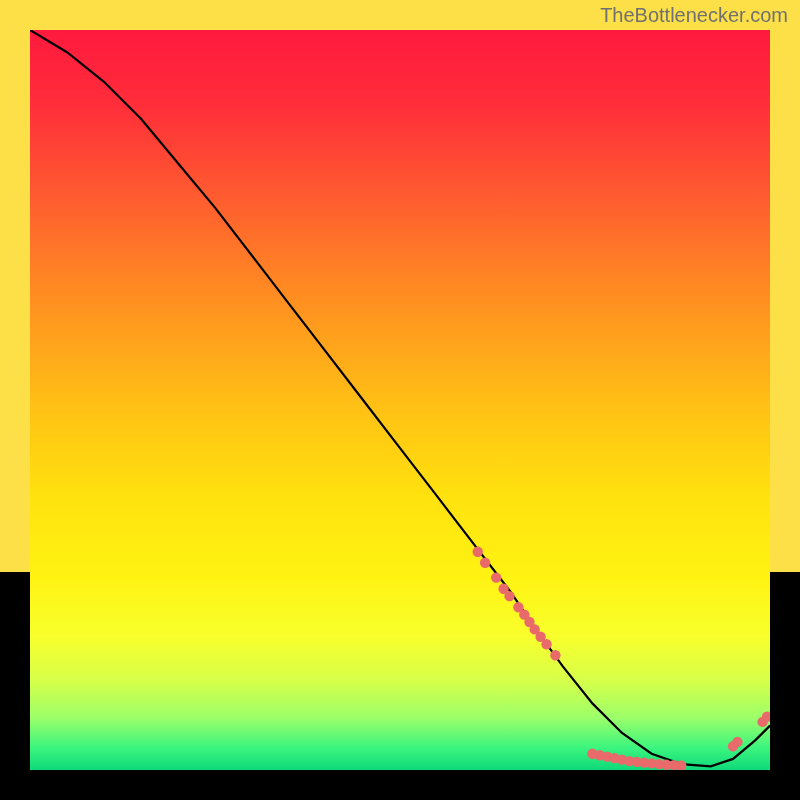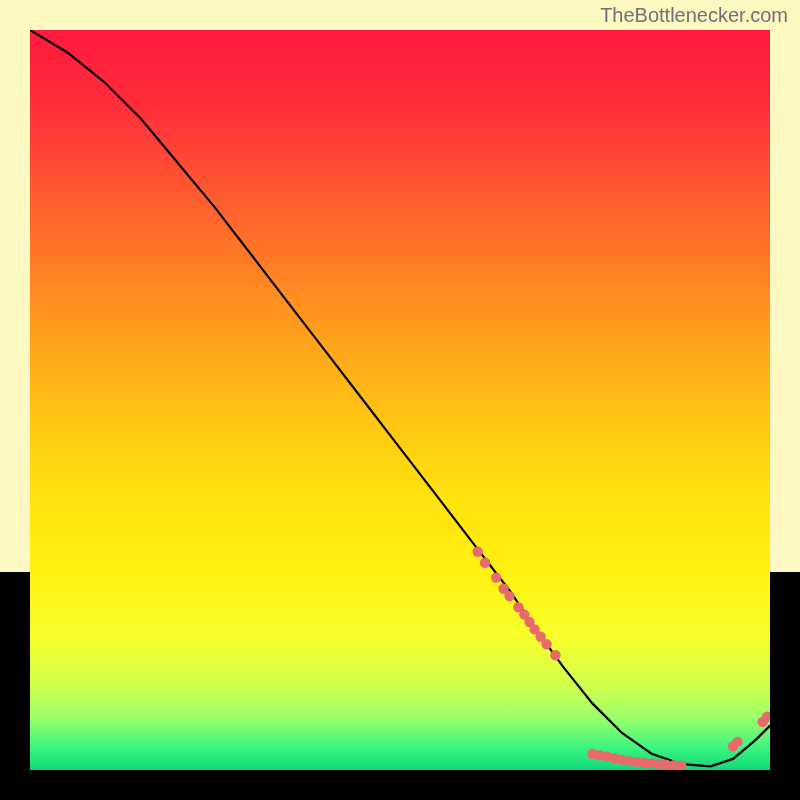--- a/index.html
+++ b/index.html
@@ -8,21 +8,21 @@
     background: #000;
     width: 800px;
     height: 800px;
     overflow: hidden;
     font-family: Arial, sans-serif;
   }
   .container {
     position: relative;
     width: 800px;
     height: 572px;
-    background: #fef9c3;
+    background: #fde047;
   }
   .watermark {
     position: absolute;
     top: 4px;
     right: 12px;
     color: #707070;
     font-size: 20px;
     font-weight: 500;
     font-family: Arial, sans-serif;
     z-index: 10;

